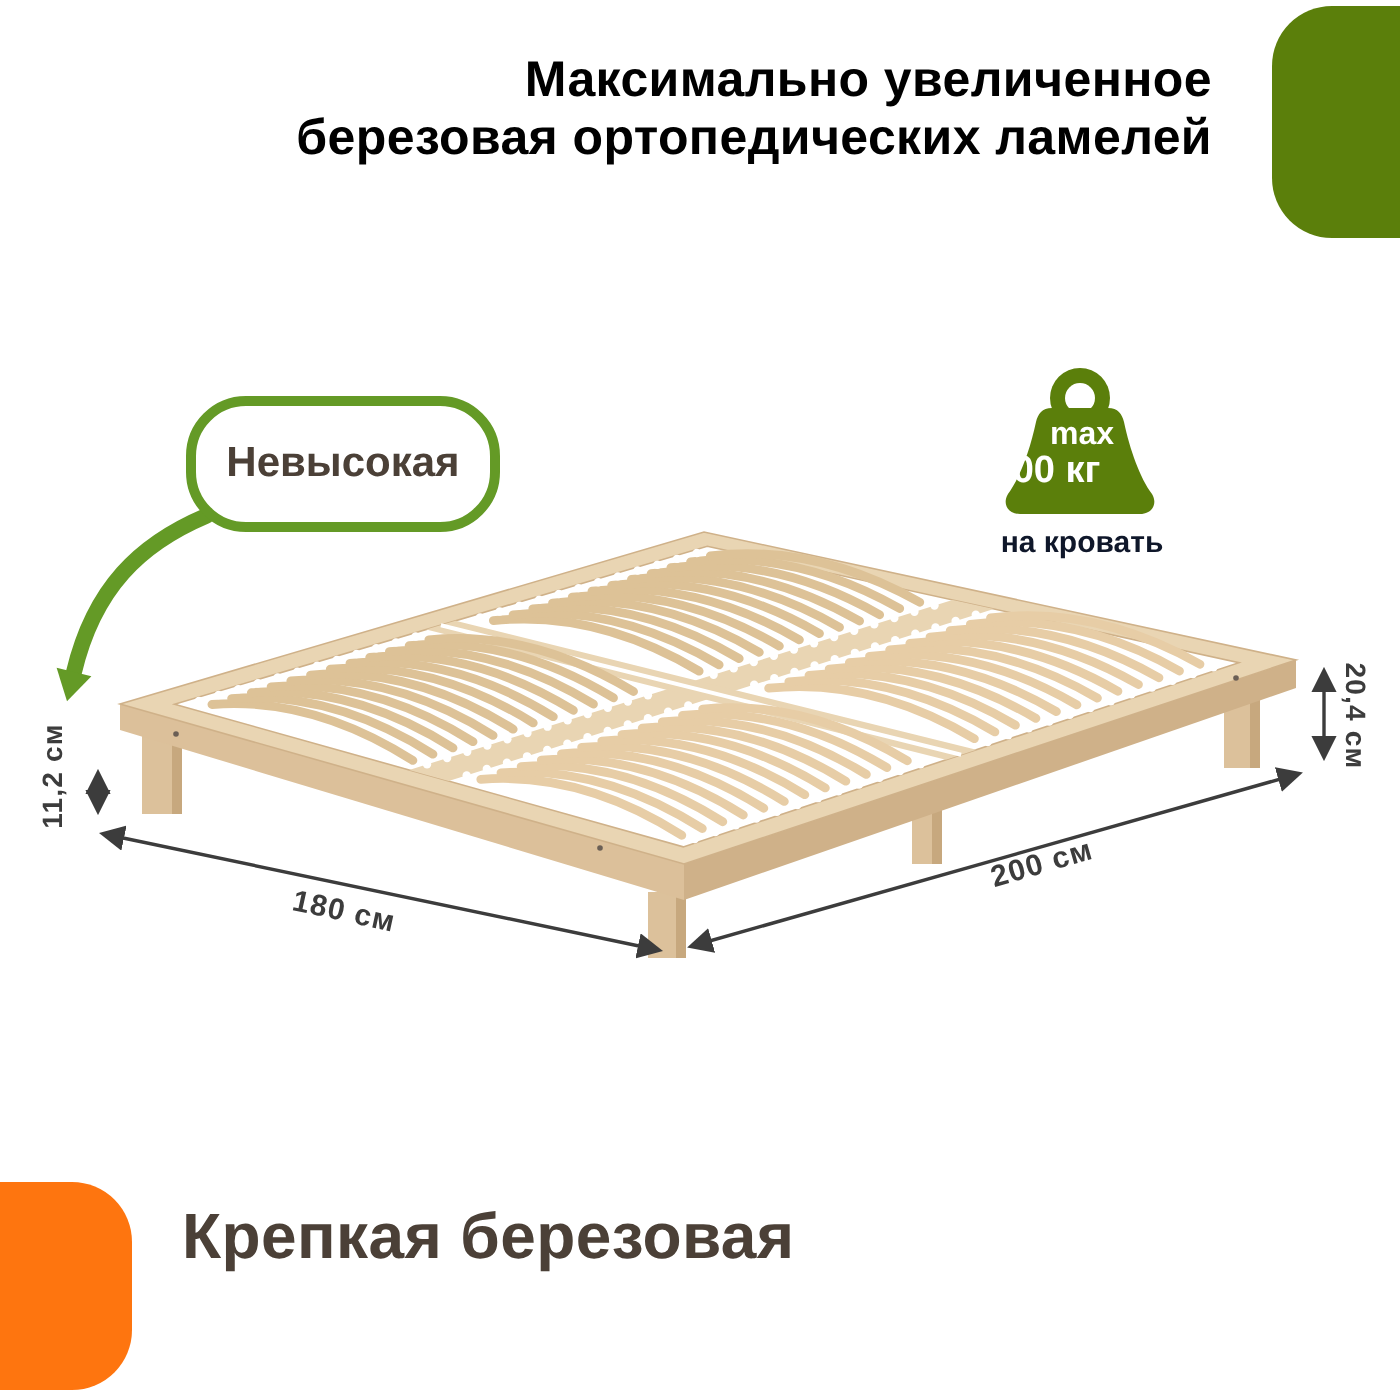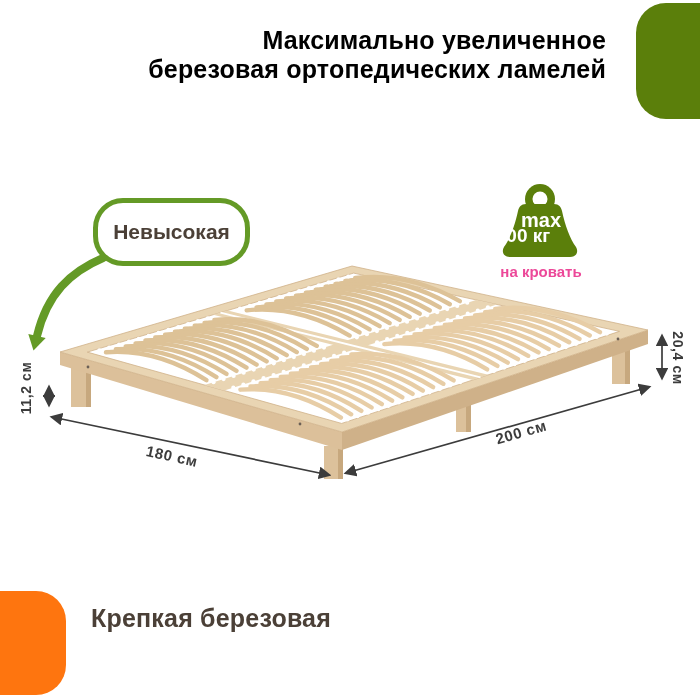--- a/index.html
+++ b/index.html
@@ -4,30 +4,30 @@
 <style>
   html,body{margin:0;padding:0;background:#fff;}
   .stage{position:relative;width:700px;height:700px;overflow:hidden;background:#fff;
          font-family:"Liberation Sans","DejaVu Sans",sans-serif;}
   .corner{position:absolute;}
   .corner.green{right:-34px;top:3px;width:98px;height:116px;border-radius:30px;}
   .corner.orange{left:-56px;top:591px;width:122px;height:104px;border-radius:30px;}
   .page-title{position:absolute;top:26px;right:94px;text-align:right;
               font-size:25px;font-weight:700;line-height:29px;letter-spacing:.2px;}
   .footer-title{position:absolute;left:91px;top:602px;text-align:left;
-              font-size:25px;font-weight:700;line-height:33px;letter-spacing:.2px;}
+              font-size:32px;font-weight:700;line-height:33px;letter-spacing:.2px;}
   #scene{position:absolute;left:0;top:0;}
   .callout{position:absolute;left:93px;top:198px;width:157px;height:68px;box-sizing:border-box;
            border-radius:30px;background:#fff;display:flex;flex-direction:row;
            align-items:center;justify-content:center;font-size:21px;font-weight:700;line-height:24px;}
   .dim-label{position:absolute;font-size:15px;font-weight:700;letter-spacing:.6px;white-space:nowrap;}
   .dim-label.small{font-size:14px;}
   .badge-text{position:absolute;transform:translateX(-50%);white-space:nowrap;
               font-weight:700;text-align:center;}
-  .badge-max{left:541px;top:209px;font-size:20px;color:#fff;}
+  .badge-max{left:541px;top:209px;font-size:16px;color:#fff;}
   .badge-val{left:523px;top:225px;font-size:19px;color:#fff;}
   .badge-cap{left:541px;top:263px;font-size:15px;}
 </style>
 </head>
 <body>
 
 <div class="stage">
 
   <div class="corner green" style="background: rgb(91, 127, 11);"></div>
   <div class="corner orange" style="background: rgb(254, 117, 15);"></div>
@@ -222,21 +222,21 @@
         <path fill="#5b7f0b" d="M526 204 L554 204 C559 204 561 207 562 211 C565 225 570 239 576 247 C579 252 576 257 570 257 L510 257 C504 257 501 252 504 247 C510 239 515 225 518 211 C519 207 521 204 526 204 Z"></path>
       </g>
   </svg>
 
   <div class="callout" style="border: 5px solid rgb(100, 154, 38); color: rgb(75, 64, 55);">
     <div>Невысокая</div>
   </div>
 
   <div class="badge-text badge-max">max</div>
   <div class="badge-text badge-val">500 кг</div>
-  <div class="badge-text badge-cap" style="color: #ec4899;">на кровать</div>
+  <div class="badge-text badge-cap" style="color: #0f172a;">на кровать</div>
 
   <div class="dim-label small" style="left: 26px; top: 388px; transform: translate(-50%, -50%) rotate(-90deg); color: rgb(60, 60, 60);">11,2 см</div>
   <div class="dim-label small" style="left: 678px; top: 358px; transform: translate(-50%, -50%) rotate(90deg); color: rgb(60, 60, 60);">20,4 см</div>
   <div class="dim-label" style="left: 172px; top: 456px; transform: translate(-50%, -50%) rotate(12.3deg); color: rgb(60, 60, 60);">180 см</div>
   <div class="dim-label" style="left: 521px; top: 432px; transform: translate(-50%, -50%) rotate(-16.2deg); color: rgb(60, 60, 60);">200 см</div>
 
   <div class="footer-title" style="color: rgb(75, 64, 55);">
     <div>Крепкая березовая</div>
   </div>
 

